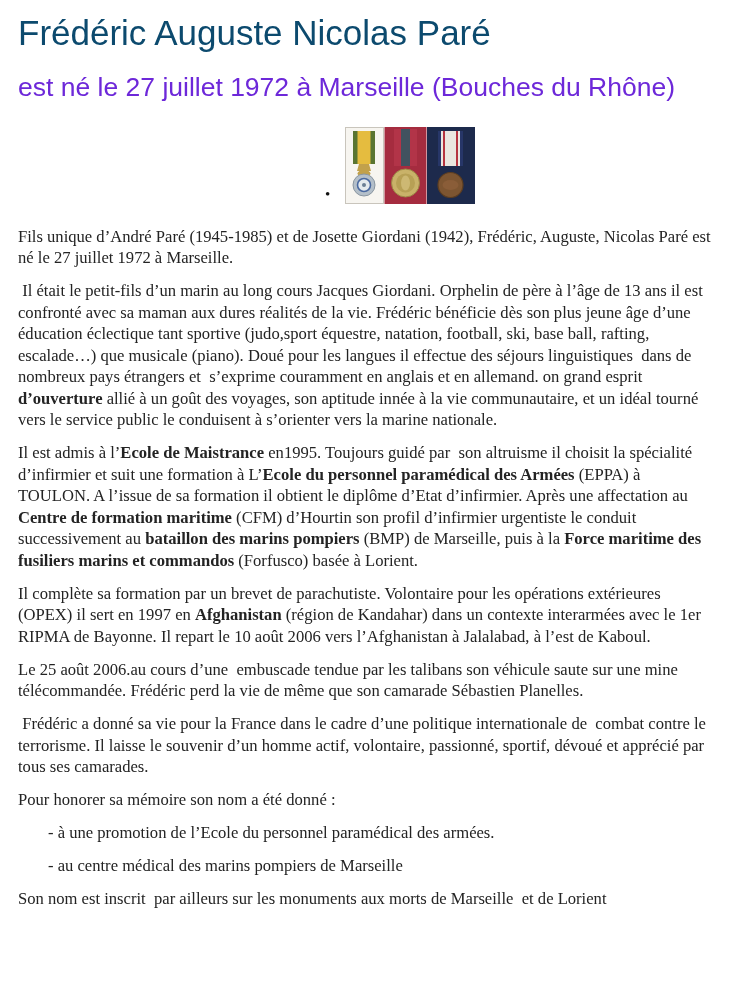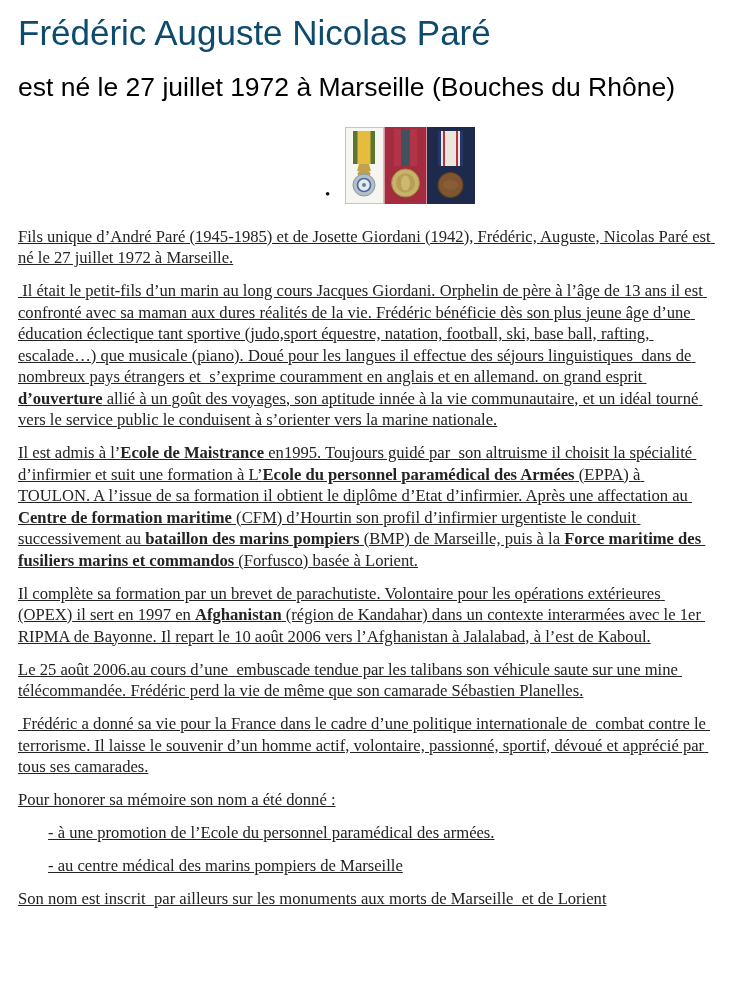--- a/index.html
+++ b/index.html
@@ -12,34 +12,34 @@
   }
   .page { padding:15px 16px 0 18px; }
   h1.title {
     font-family:"Liberation Sans", sans-serif;
     font-size:35px; font-weight:400; line-height:1;
     color:#0c4a6e; margin:0;
   }
   h2.subtitle {
     font-family:"Liberation Sans", sans-serif;
     font-size:26.5px; font-weight:400; line-height:1;
-    color:#000000; margin:24px 0 0 0;
+    color:#6d28d9; margin:24px 0 0 0;
   }
   .medal-row {
     display:flex; align-items:flex-end;
     margin:26px 0 0 307px; height:77px;
   }
   .bullet {
     font-size:15px; line-height:10px; color:#111111;
     margin-bottom:5px; width:8px;
   }
   .medals-svg { display:block; margin-left:12px; }
   .content {
     margin-top:22px; width:697px;
-    font-size:16.6px; line-height:21.5px;text-decoration:underline;
+    font-size:16.6px; line-height:21.5px;
   }
   .para { margin:0 0 11.5px 0; white-space:pre-wrap; }
   .para.indent { padding-left:30px; }
   .b { font-weight:bold;text-align:right; }
 </style>
 </head>
 <body>
 
 <div class="page">
 

